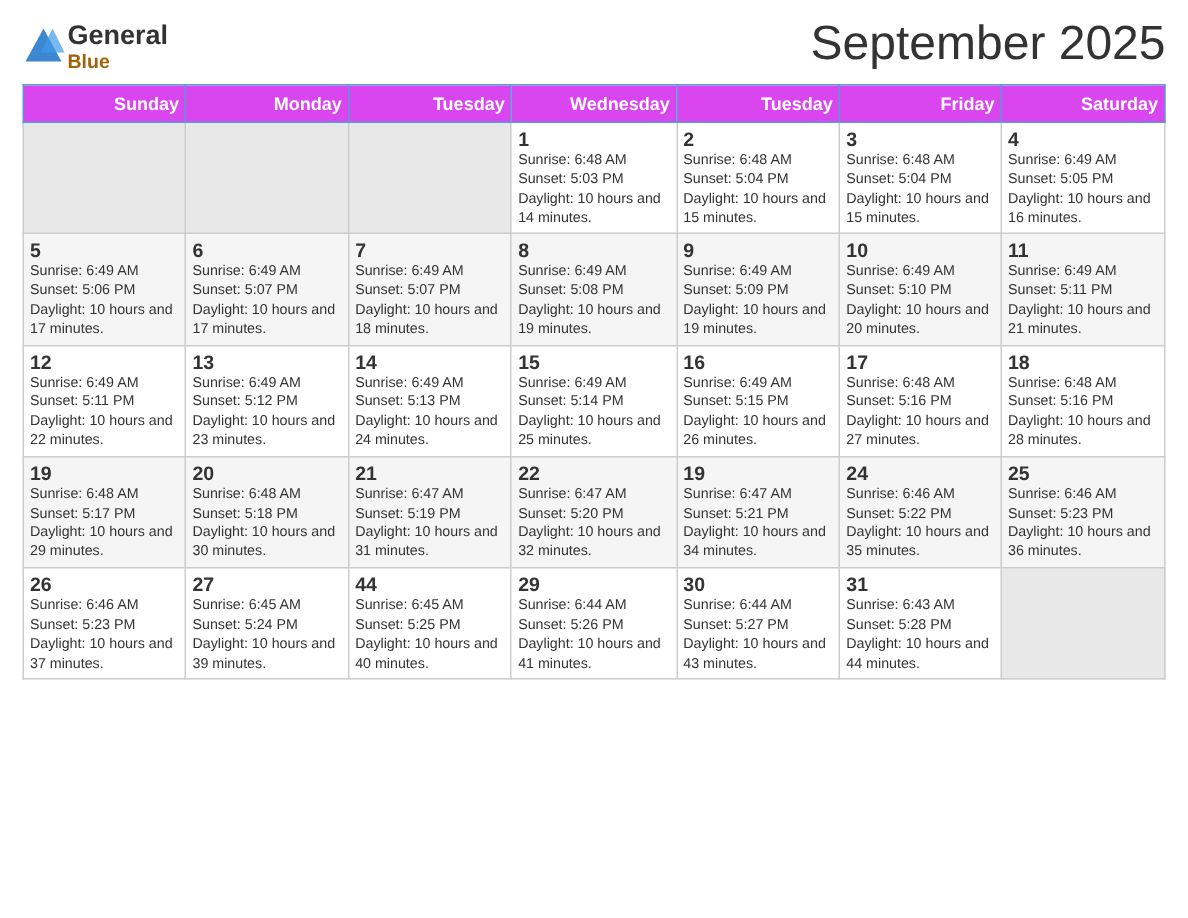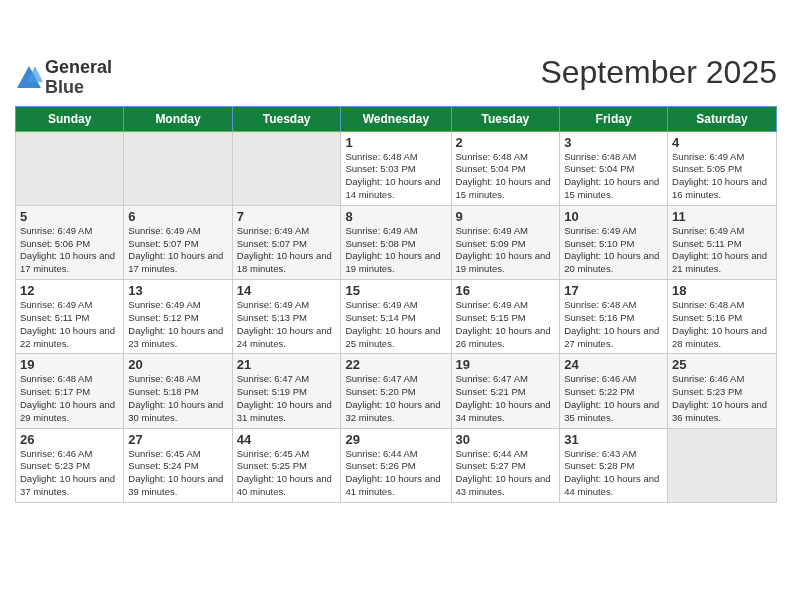--- a/index.html
+++ b/index.html
@@ -14,41 +14,40 @@
       width: 792px;
       min-height: 612px;
       background: #fff;
       padding: 10px 15px 10px 15px;
     }
     .header {
       display: flex;
       justify-content: space-between;
       align-items: flex-start;
       margin-bottom: 8px;
-      margin-top: 44px;
     }
     .logo {
       display: flex;
       align-items: center;
       margin-top: 4px;
     }
     .logo-text {
       display: flex;
       flex-direction: column;
       line-height: 1.1;
     }
     .logo-general {
       font-size: 18px;
       font-weight: bold;
       color: #333;
     }
     .logo-blue {
-      font-size: 18px;
-      font-weight: bold;
-      color: #404040;
+      font-size: 13px;
+      font-weight: bold;
+      color: #a16207;
     }
     .logo-icon {
       width: 28px;
       height: 28px;
       margin-right: 2px;
     }
     .title-block {
       text-align: right;
     }
     .month-title {
@@ -58,26 +57,26 @@
     }
     .subtitle {
       font-size: 14px;
       color: #555;
     }
     .calendar {
       width: 100%;
       border-collapse: collapse;
     }
     .calendar thead tr th {
-      background: #15803d;
+      background: #d946ef;
       color: #fff;
       font-size: 12px;
       font-weight: bold;
       padding: 5px 4px;
-      text-align: center;
+      text-align: right;
       border: 1px solid #5a9ad4;
     }
     .calendar tbody tr td {
       vertical-align: top;
       border: 1px solid #ccc;
       padding: 3px 4px;
       width: 113px;
       min-height: 70px;
       font-size: 10px;
       color: #333;

